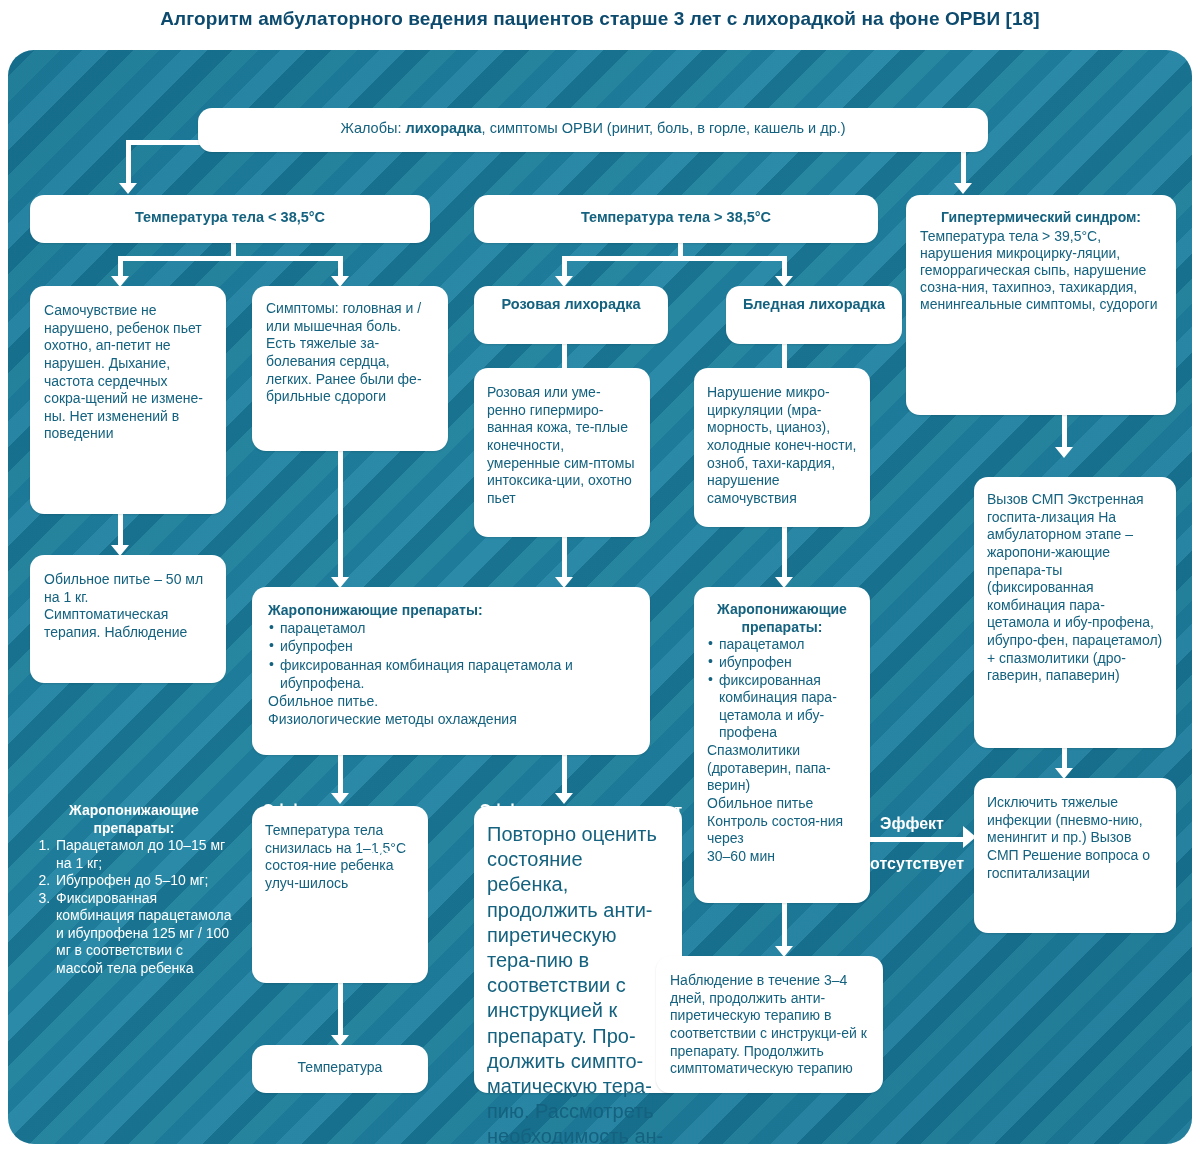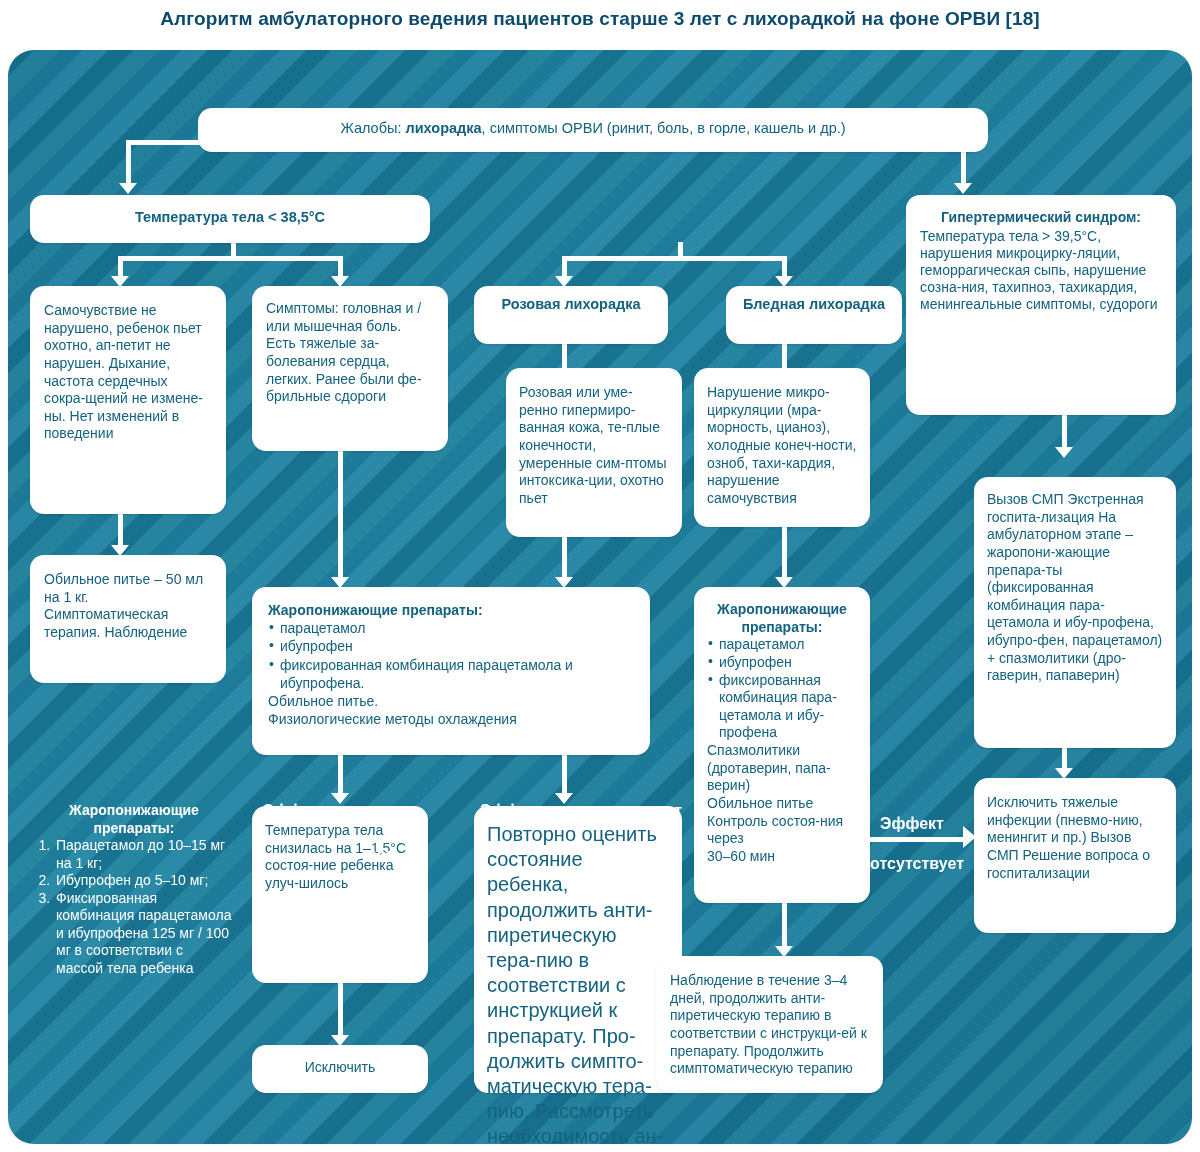--- a/index.html
+++ b/index.html
@@ -135,20 +135,23 @@
   <div class="efflbl" style="left:862px;top:805px;">отсутствует</div>
 
   <div class="box" style="left:190px;top:58px;width:790px;height:44px;padding:12px 16px;font-size:14.5px;text-align:center;">
     <span class="t"><span>Жалобы: </span><b>лихорадка</b><span>, симптомы ОРВИ (ринит, боль, в горле, кашель и др.)</span></span>
   </div>
 
   <div class="box hdr" style="left:22px;top:145px;width:400px;height:48px;padding:14px 10px;font-size:14.5px;">
     <span>Температура тела &lt; 38,5°C</span>
   </div>
 
+  <div class="box hdr" style="left:466px;top:145px;width:404px;height:48px;padding:14px 10px;font-size:14.5px;">
+    <span>Температура тела &gt; 38,5°C</span>
+  </div>
 
   <div class="box" style="left:898px;top:145px;width:270px;height:220px;padding:14px 14px;font-size:14px;line-height:1.22;">
     <span class="hdr" style="display:block;margin-bottom:2px;">Гипертермический синдром:</span>
     <span class="t">Температура тела &gt; 39,5°C, нарушения микроцирку-ляции, геморрагическая сыпь, нарушение созна-ния, тахипноэ, тахикардия, менингеальные симптомы, судороги</span>
   </div>
 
   <div class="box" style="left:22px;top:236px;width:196px;height:228px;padding:16px 14px;font-size:14px;line-height:1.26;">
     <span class="t">Самочувствие не нарушено, ребенок пьет охотно, ап-петит не нарушен. Дыхание, частота сердечных сокра-щений не измене-ны. Нет изменений в поведении</span>
   </div>
 
@@ -166,21 +169,21 @@
       <li>Парацетамол до 10–15 мг на 1 кг;</li>
       <li>Ибупрофен до 5–10 мг;</li>
       <li>Фиксированная комбинация парацетамола и ибупрофена 125 мг / 100 мг в соответствии с массой тела ребенка</li>
     </ol>
   </div>
 
   <div class="box hdr" style="left:466px;top:236px;width:194px;height:58px;padding:10px 8px;font-size:14.5px;line-height:1.2;">
     <span>Розовая лихорадка</span>
   </div>
 
-  <div class="box" style="left:466px;top:318px;width:176px;height:169px;padding:16px 13px;font-size:14px;line-height:1.26;margin-left:32px;">
+  <div class="box" style="left:466px;top:318px;width:176px;height:169px;padding:16px 13px;font-size:14px;line-height:1.26;">
     <span class="t">Розовая или уме-ренно гипермиро-ванная кожа, те-плые конечности, умеренные сим-птомы интоксика-ции, охотно пьет</span>
   </div>
 
   <div class="box hdr" style="left:718px;top:236px;width:176px;height:58px;padding:10px 8px;font-size:14.5px;line-height:1.2;">
     <span>Бледная лихорадка</span>
   </div>
 
   <div class="box" style="left:686px;top:318px;width:176px;height:159px;padding:16px 13px;font-size:14px;line-height:1.26;">
     <span class="t">Нарушение микро-циркуляции (мра-морность, цианоз), холодные конеч-ности, озноб, тахи-кардия, нарушение самочувствия</span>
   </div>
@@ -211,21 +214,21 @@
 
   <div class="box" style="left:966px;top:407px;width:202px;height:271px;padding:14px 13px;font-size:14px;line-height:1.26;margin-top:20px;">
     <span class="t">Вызов СМП Экстренная госпита-лизация На амбулаторном этапе – жаропони-жающие препара-ты (фиксированная комбинация пара-цетамола и ибу-профена, ибупро-фен, парацетамол) + спазмолитики (дро-гаверин, папаверин)</span>
   </div>
 
   <div class="box" style="left:244px;top:756px;width:176px;height:177px;padding:16px 13px;font-size:14px;line-height:1.26;">
     <span class="t">Температура тела снизилась на 1–1,5°C состоя-ние ребенка улуч-шилось</span>
   </div>
 
   <div class="box" style="left:244px;top:995px;width:176px;height:48px;padding:14px 10px;font-size:14px;text-align:center;">
-    <span>Исключить</span>
+    <span>Температура</span>
   </div>
 
   <div class="box" style="left:466px;top:756px;width:208px;height:287px;padding:16px 13px;font-size:20px;line-height:1.26;">
     <span class="t">Повторно оценить состояние ребенка, продолжить анти-пиретическую тера-пию в соответствии с инструкцией к препарату. Про-должить симпто-матическую тера-пию. Рассмотреть необходимость ан-тибактериальной терапии</span>
   </div>
 
   <div class="box" style="left:648px;top:906px;width:227px;height:137px;padding:16px 14px;font-size:14px;line-height:1.26;">
     <span class="t">Наблюдение в течение 3–4 дней, продолжить анти-пиретическую терапию в соответствии с инструкци-ей к препарату. Продолжить симптоматическую терапию</span>
   </div>
 

